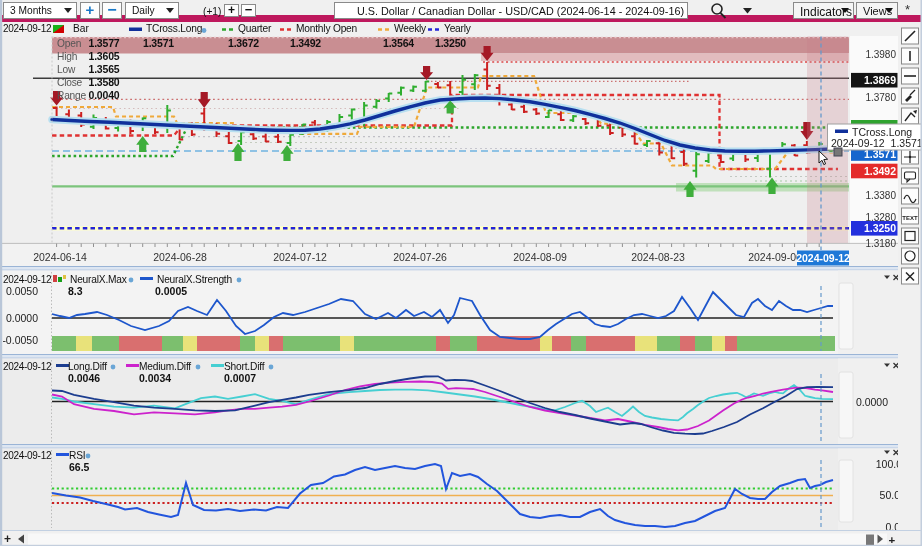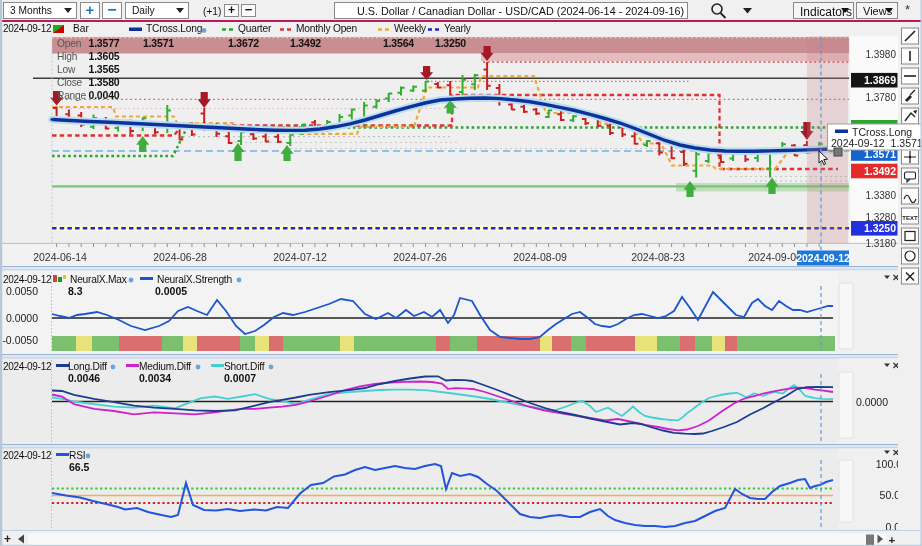--- a/index.html
+++ b/index.html
@@ -1,30 +1,30 @@
 <!DOCTYPE html>
 <html><head><meta charset="utf-8"><style>
 * { margin:0; padding:0; box-sizing:border-box; }
 body { width:922px; height:546px; background:#f0f0f0; font-family:"Liberation Sans",sans-serif; overflow:hidden; position:relative; }
-.tb { position:absolute; left:0; top:0; width:922px; height:22px; background:#f0f0f0; border-bottom:2px solid #be185d; }
+.tb { position:absolute; left:0; top:0; width:922px; height:22px; background:#f0f0f0; border-bottom:7px solid #be185d; }
 .combo { position:absolute; top:2px; height:17px; background:#fff; border:1px solid #8a8a8a; font-size:10.2px; color:#111; }
 .combo .lbl { position:absolute; left:6px; top:2px; }
 .combo .arr { position:absolute; right:4px; top:5px; width:0; height:0; border-left:4px solid transparent; border-right:4px solid transparent; border-top:5px solid #222; }
 .btn { position:absolute; top:2px; height:17px; background:#fdfdfd; border:1px solid #8a8a8a; text-align:center; font-weight:bold; }
 svg { position:absolute; left:0; top:0; }
 </style></head>
 <body>
 <div class="tb">
   <div class="combo" style="left:3px;width:74px;">
       <span class="lbl">3 Months</span>
       <span class="arr"></span>
     </div>
   <div class="btn" style="left:80px;width:20px;color:#1878c8;font-size:15px;line-height:14px;">+</div>
   <div class="btn" style="left:102px;width:20px;color:#1878c8;font-size:16px;line-height:13px;">−</div>
-  <div class="combo" style="left:125px;width:64px;">
+  <div class="combo" style="left:125px;width:54px;">
       <span class="lbl">Daily</span>
       <span class="arr"></span>
     </div>
   <div style="position:absolute;left:203px;top:5.5px;font-size:10.2px;color:#111;">(+1)</div>
   <div class="btn" style="left:224px;top:4px;width:15px;height:13px;color:#111;font-size:12px;line-height:11px;">+</div>
   <div class="btn" style="left:241px;top:4px;width:15px;height:13px;color:#111;font-size:13px;line-height:10px;">−</div>
   <div class="combo" style="left:334px;width:354px;">
       <span class="lbl" style="left:22px;font-size:10.8px;">U.S. Dollar / Canadian Dollar - USD/CAD (2024-06-14 - 2024-09-16)</span>
     </div>
   <svg width="50" height="22" style="left:705px;top:0;">

